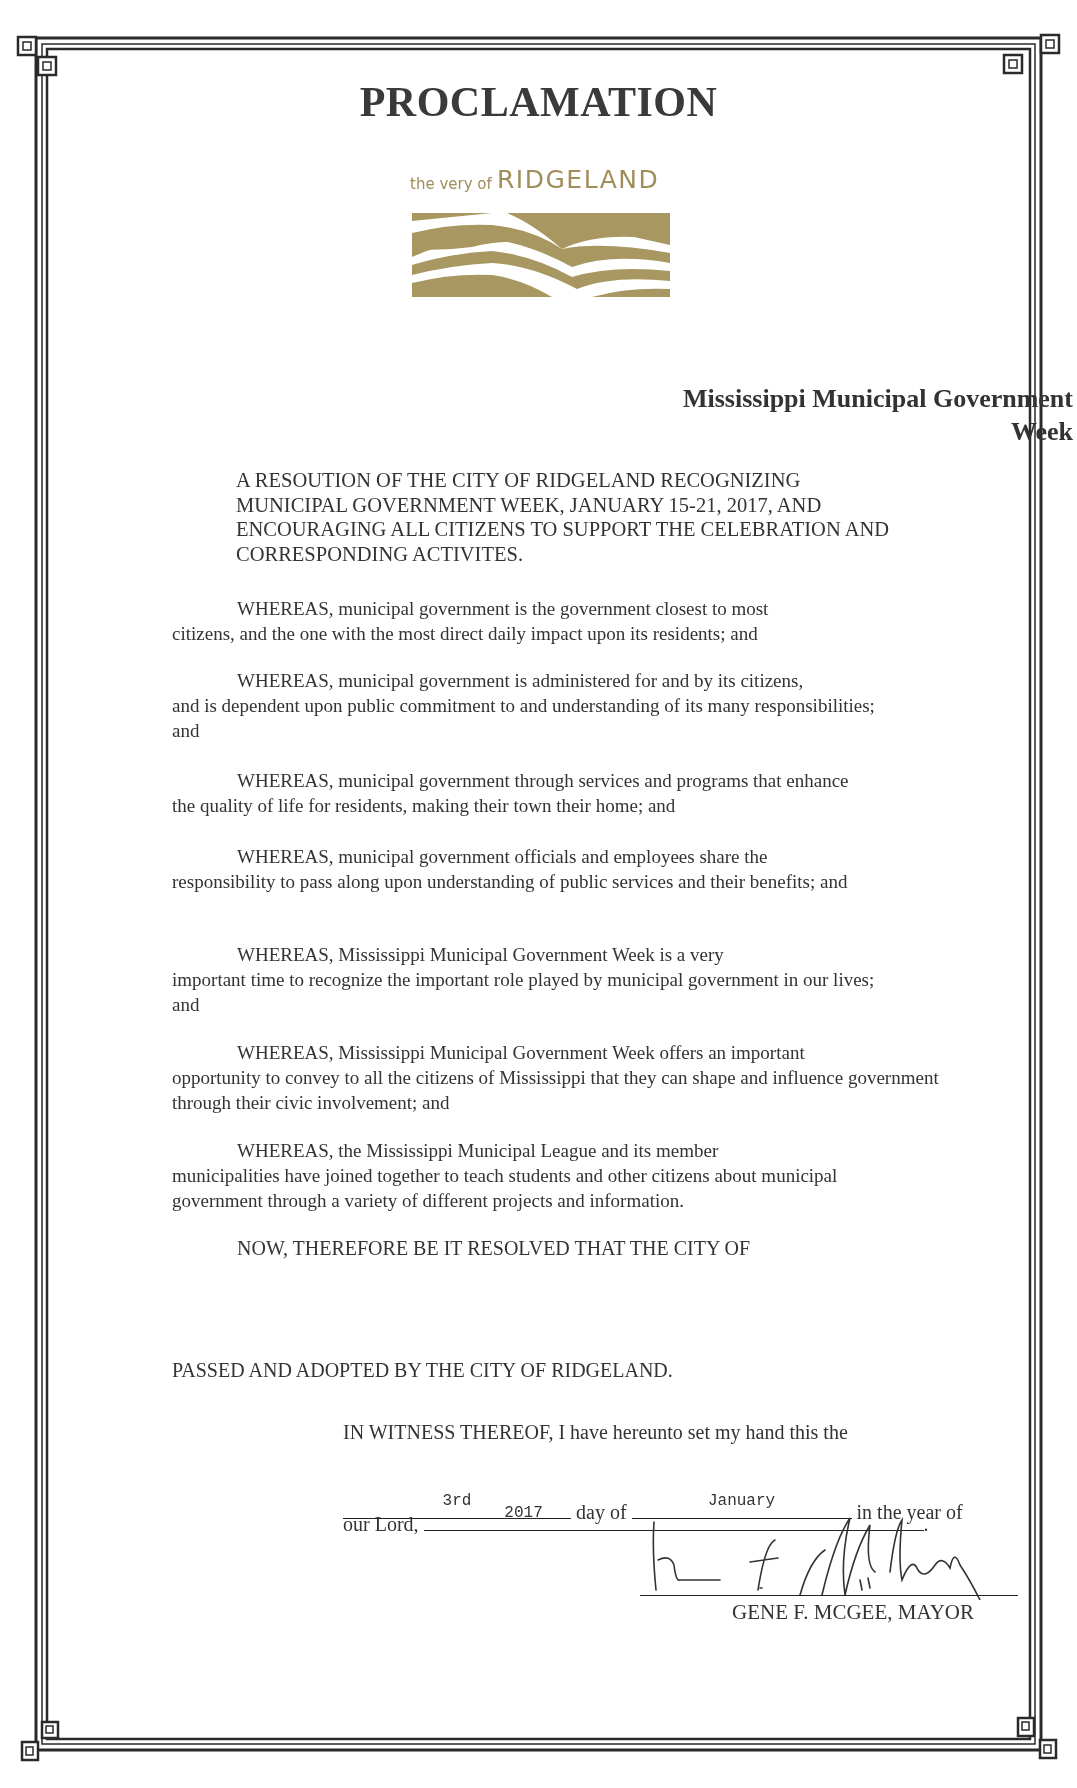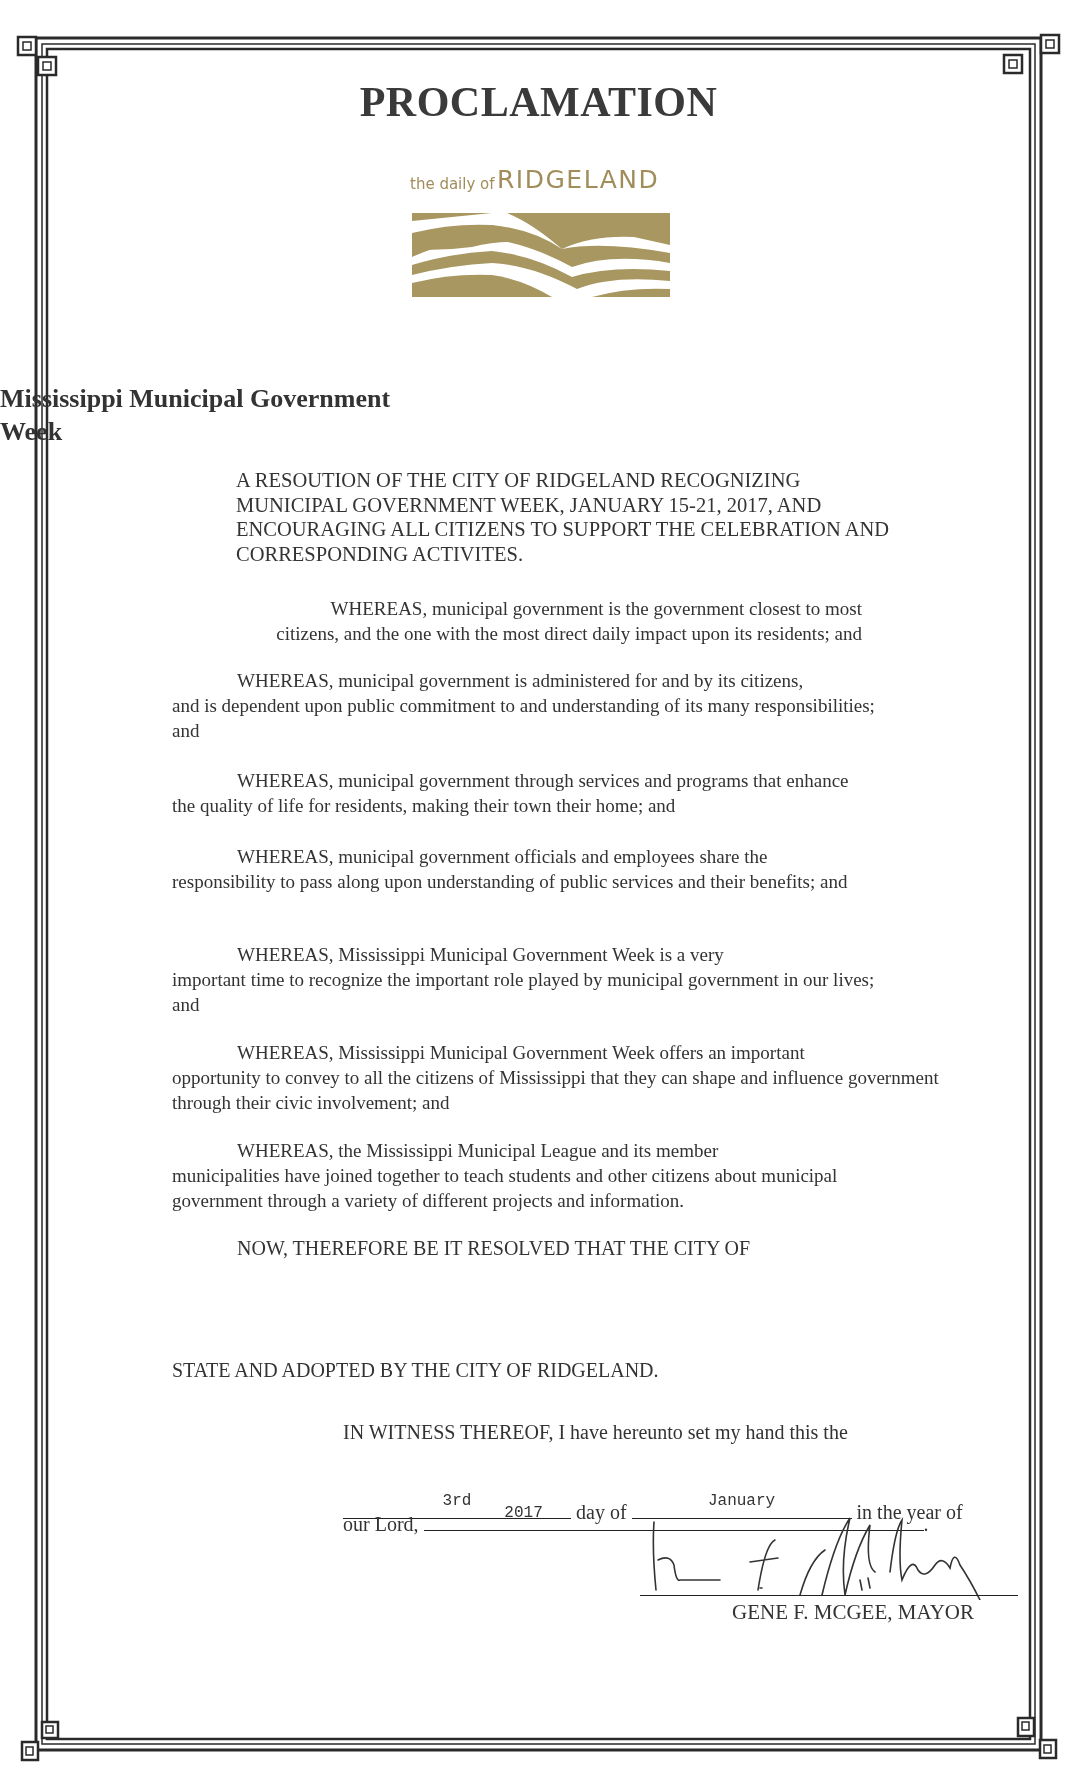--- a/index.html
+++ b/index.html
@@ -5,21 +5,21 @@
   html, body { margin:0; padding:0; background:#ffffff; }
   body { width:1077px; height:1788px; position:relative; overflow:hidden;
          font-family:"Liberation Serif", serif; color:#2a2a2a; }
   .border-svg { position:absolute; left:0; top:0; width:1077px; height:1788px; }
   .abs { position:absolute; }
   .title { left:0; width:1077px; top:78px; text-align:center; font-weight:bold; font-size:42px; color:#3a3a3a; letter-spacing:0.5px; }
   .logo { left:410px; top:165px; width:260px; height:130px; }
   .logo-small { position:absolute; left:0; top:10px; font-family:"DejaVu Sans", sans-serif; font-size:15px; color:#a08d5a; }
   .logo-big { position:absolute; left:87px; top:0px; font-family:"DejaVu Sans", sans-serif; font-size:25px; color:#a08d5a; letter-spacing:1.5px; }
   .logo-waves { position:absolute; left:2px; top:48px; }
-  .subtitle { left:0; width:1073px; top:382px; text-align:left; font-weight:bold; font-size:26px; line-height:33px; color:#333; }
+  .subtitle { left:0; width:1073px; top:382px; text-align:right; font-weight:bold; font-size:26px; line-height:33px; color:#333; }
   .resolution { left:236px; top:468px; width:680px; font-size:20.5px; line-height:24.5px; color:#333; }
   .para { left:172px; width:775px; font-size:19px; line-height:25px; color:#333; }
   .para .indent { padding-left:65px; }
   .blank { display:inline-block; border-bottom:1.5px solid #222; position:relative; height:22px; vertical-align:baseline; }
   .blank span { position:absolute; left:0; right:0; top:-4px; text-align:center; font-family:"Liberation Mono", monospace; font-size:16px; color:#333; }
   .witness { left:343px; top:1420px; width:675px; font-size:20px; line-height:25px; color:#333; text-align:justify; }
   .row2 { left:343px; top:1460px; width:675px; font-size:20px; color:#333; }
   .row3 { left:343px; top:1508px; font-size:20px; color:#333; }
   .sigline { left:640px; top:1595px; width:378px; border-top:1.5px solid #222; }
   .signame { left:664px; top:1600px; width:378px; text-align:center; font-size:21px; color:#333; }
@@ -55,21 +55,21 @@
     <rect x="1040" y="1740" width="16" height="18"></rect>
       <rect x="1044" y="1745" width="7" height="8" stroke-width="1.5"></rect>
     <rect x="1018" y="1718" width="16" height="18"></rect>
       <rect x="1022" y="1722" width="7" height="8" stroke-width="1.5"></rect>
   </g>
 </svg>
 
 <div class="abs title">PROCLAMATION</div>
 
 <div class="abs logo">
-  <div class="logo-small">the daily of</div>
+  <div class="logo-small">the very of</div>
   <div class="logo-big">RIDGELAND</div>
   <svg class="logo-waves" width="258" height="84" viewBox="0 0 258 84">
     <g fill="#a89760">
       <path d="M0 0 L80 0 L0 8 Z"></path>
       <path d="M95 0 L258 0 L258 32 L222 24 Q180 22 150 36 Q120 10 95 0 Z"></path>
       <path d="M0 20 Q40 10 80 12 L120 30 Q90 26 60 34 Q30 38 0 36 Z"></path>
       <path d="M80 12 Q120 16 150 36 Q190 28 258 40 L258 50 Q200 40 160 54 Q120 32 80 26 Q40 26 0 44 L0 36 Q40 30 80 12 Z"></path>
       <path d="M0 52 Q40 40 80 38 Q120 42 160 64 Q200 52 258 58 L258 68 Q200 62 165 76 Q120 52 80 50 Q40 52 0 62 Z"></path>
       <path d="M0 70 Q40 60 80 62 Q110 66 140 84 L0 84 Z"></path>
       <path d="M180 84 Q215 74 258 76 L258 84 Z"></path>
@@ -77,21 +77,21 @@
   </svg>
 </div>
 
 <div class="abs subtitle">
   <div>Mississippi Municipal Government</div>
   <div>Week</div>
 </div>
 
 <div class="abs resolution">A RESOUTION OF THE CITY OF RIDGELAND RECOGNIZING MUNICIPAL GOVERNMENT WEEK, JANUARY 15-21, 2017, AND ENCOURAGING ALL CITIZENS TO SUPPORT THE CELEBRATION AND CORRESPONDING ACTIVITES.</div>
 
-<div class="abs para" style="top:596px; width:690px;text-align:right;">
+<div class="abs para" style="top:596px; width:690px;">
   <div class="indent">WHEREAS, municipal government is the government closest to most</div>
   <div>citizens, and the one with the most direct daily impact upon its residents; and</div>
 </div>
 <div class="abs para" style="top:668px; width:720px;">
   <div class="indent">WHEREAS, municipal government is administered for and by its citizens,</div>
   <div>and is dependent upon public commitment to and understanding of its many responsibilities; and</div>
 </div>
 <div class="abs para" style="top:768px; width:790px;">
   <div class="indent">WHEREAS, municipal government through services and programs that enhance</div>
   <div>the quality of life for residents, making their town their home; and</div>
@@ -110,21 +110,21 @@
 </div>
 <div class="abs para" style="top:1138px; width:745px;">
   <div class="indent">WHEREAS, the Mississippi Municipal League and its member</div>
   <div>municipalities have joined together to teach students and other citizens about municipal government through a variety of different projects and information.</div>
 </div>
 
 <div class="abs para" style="top:1236px; width:730px; font-size:20px; line-height:24.5px;">
   <div class="indent">NOW, THEREFORE BE IT RESOLVED THAT THE CITY OF</div>
 </div>
 
-<div class="abs para" style="top:1358px; font-size:20px;">STATE AND ADOPTED BY THE CITY OF RIDGELAND.</div>
+<div class="abs para" style="top:1358px; font-size:20px;">PASSED AND ADOPTED BY THE CITY OF RIDGELAND.</div>
 
 <div class="abs witness">IN WITNESS THEREOF, I have hereunto set my hand this the</div>
 
 <div class="abs row2">
   <span class="blank" style="width:228px;"><span>3rd</span></span>
   <span>day of</span>
   <span class="blank" style="width:220px;margin-top:36px;"><span>January</span></span>
   <span>in the year of</span>
 </div>
 

